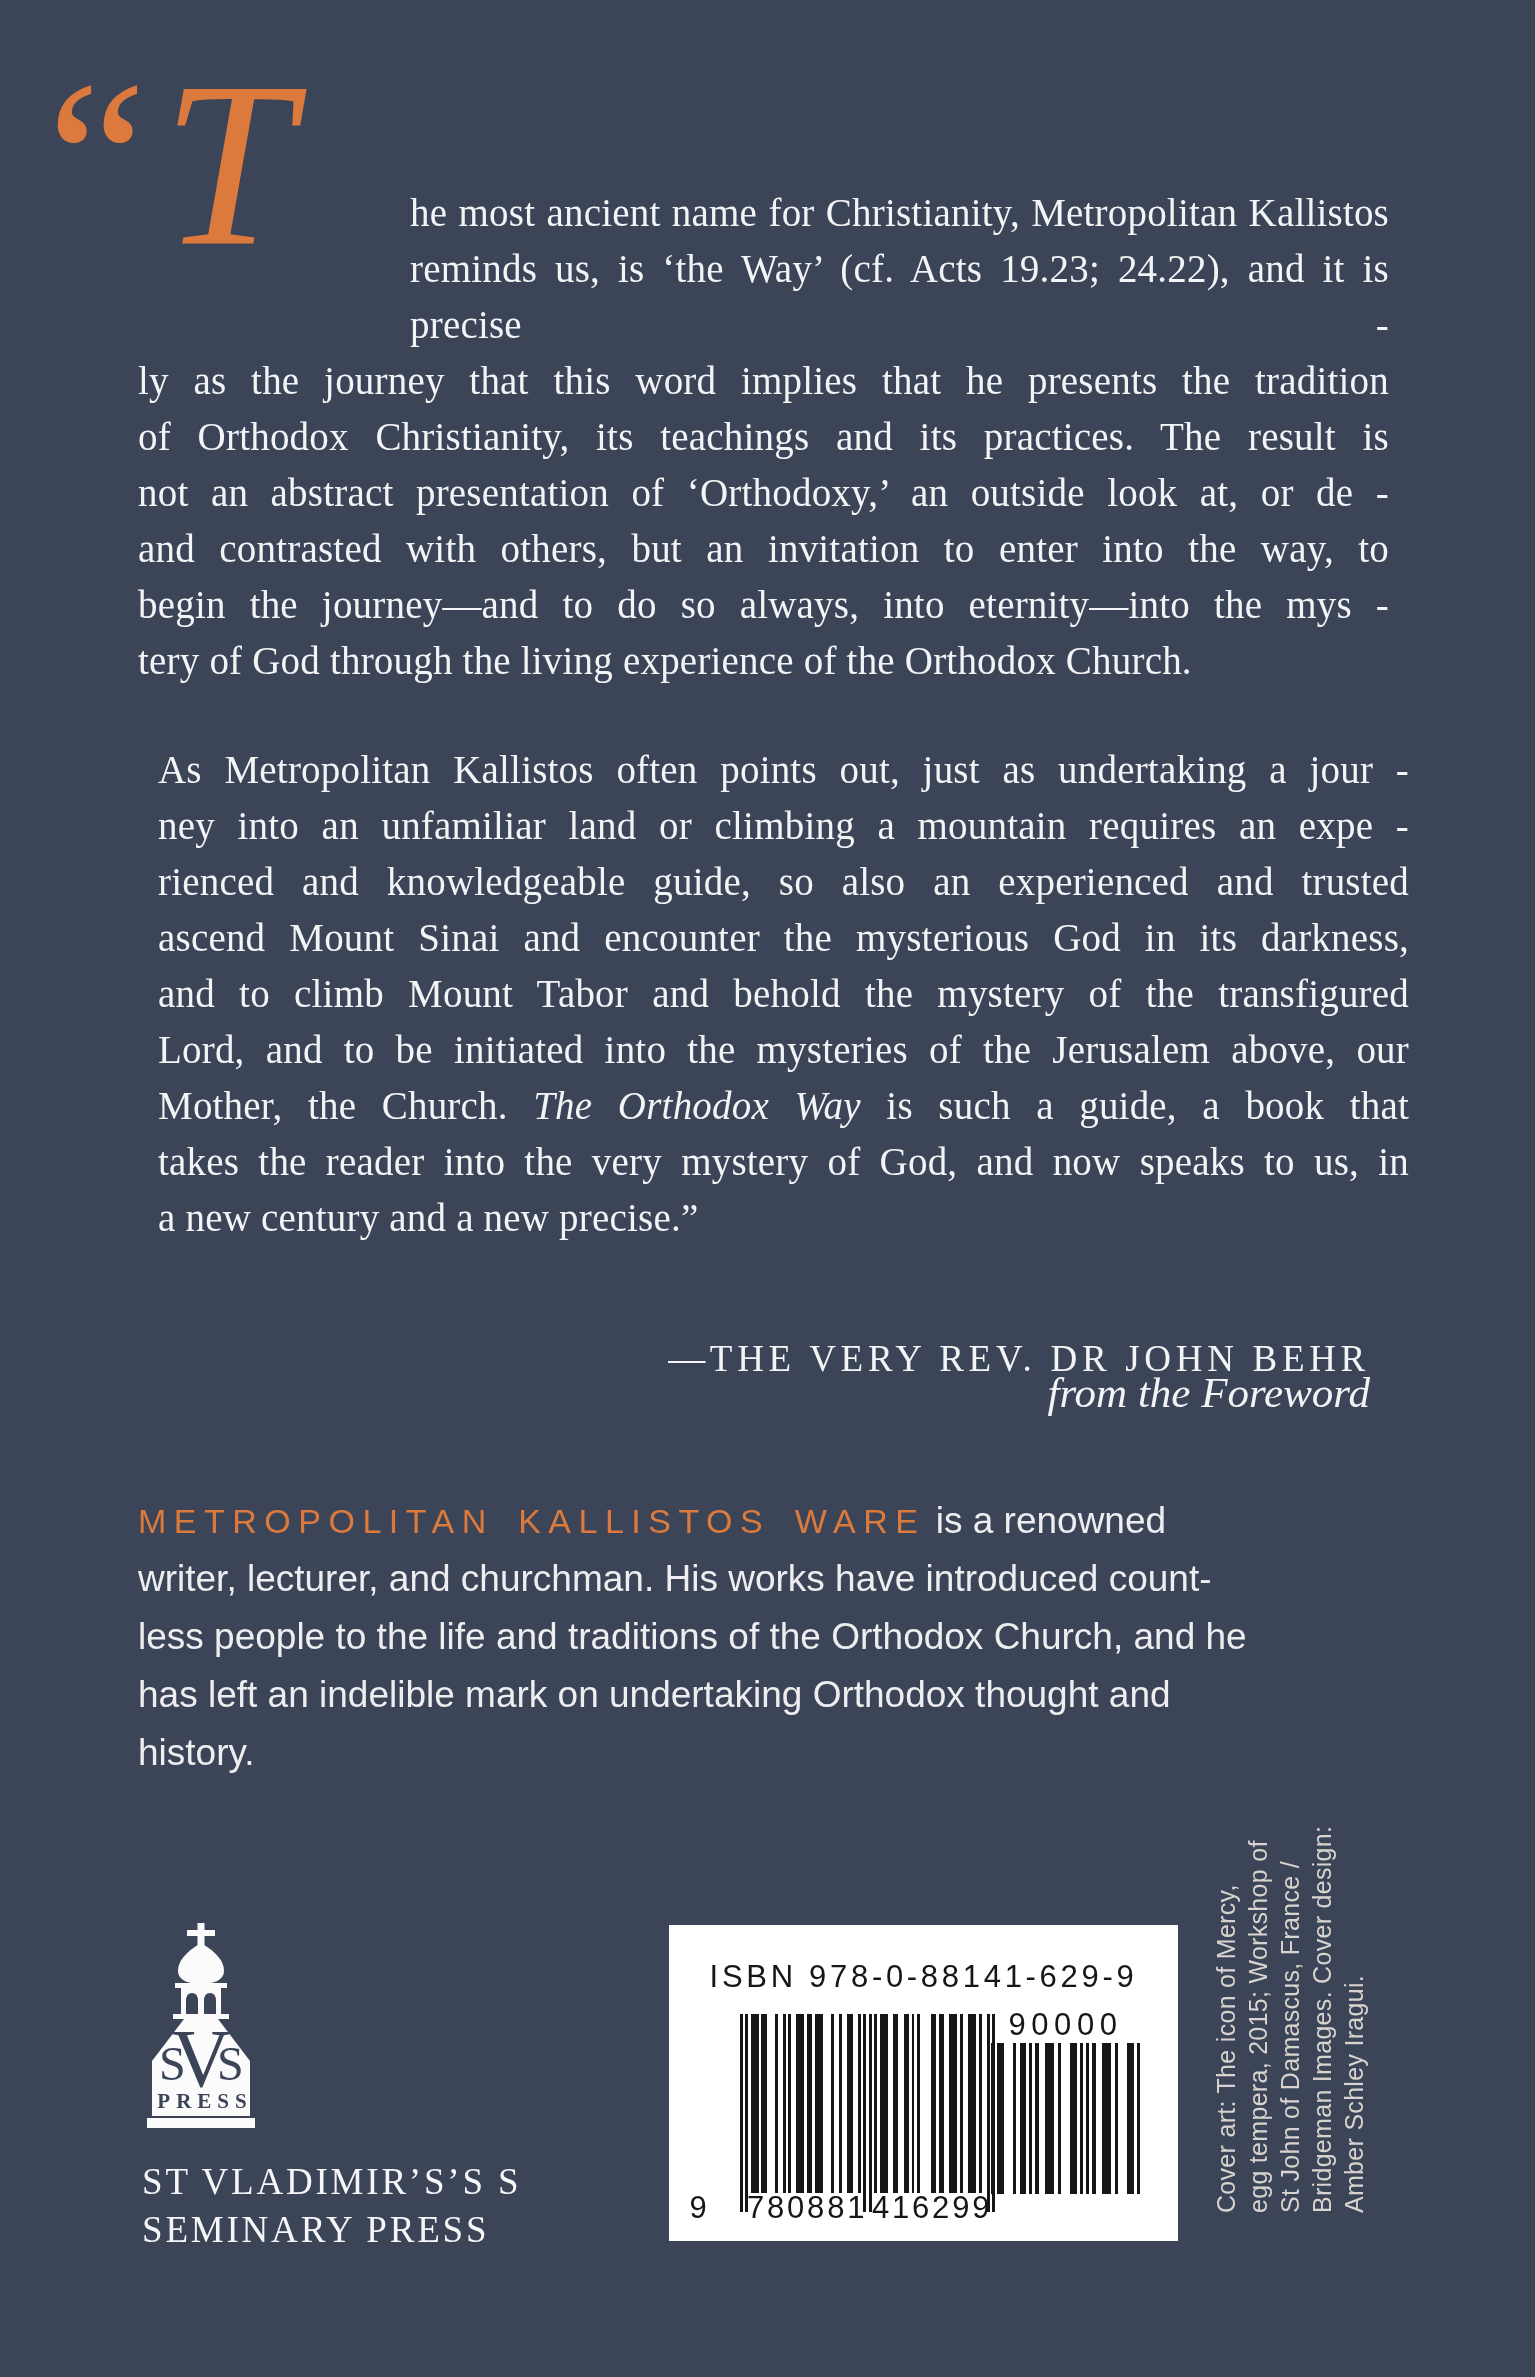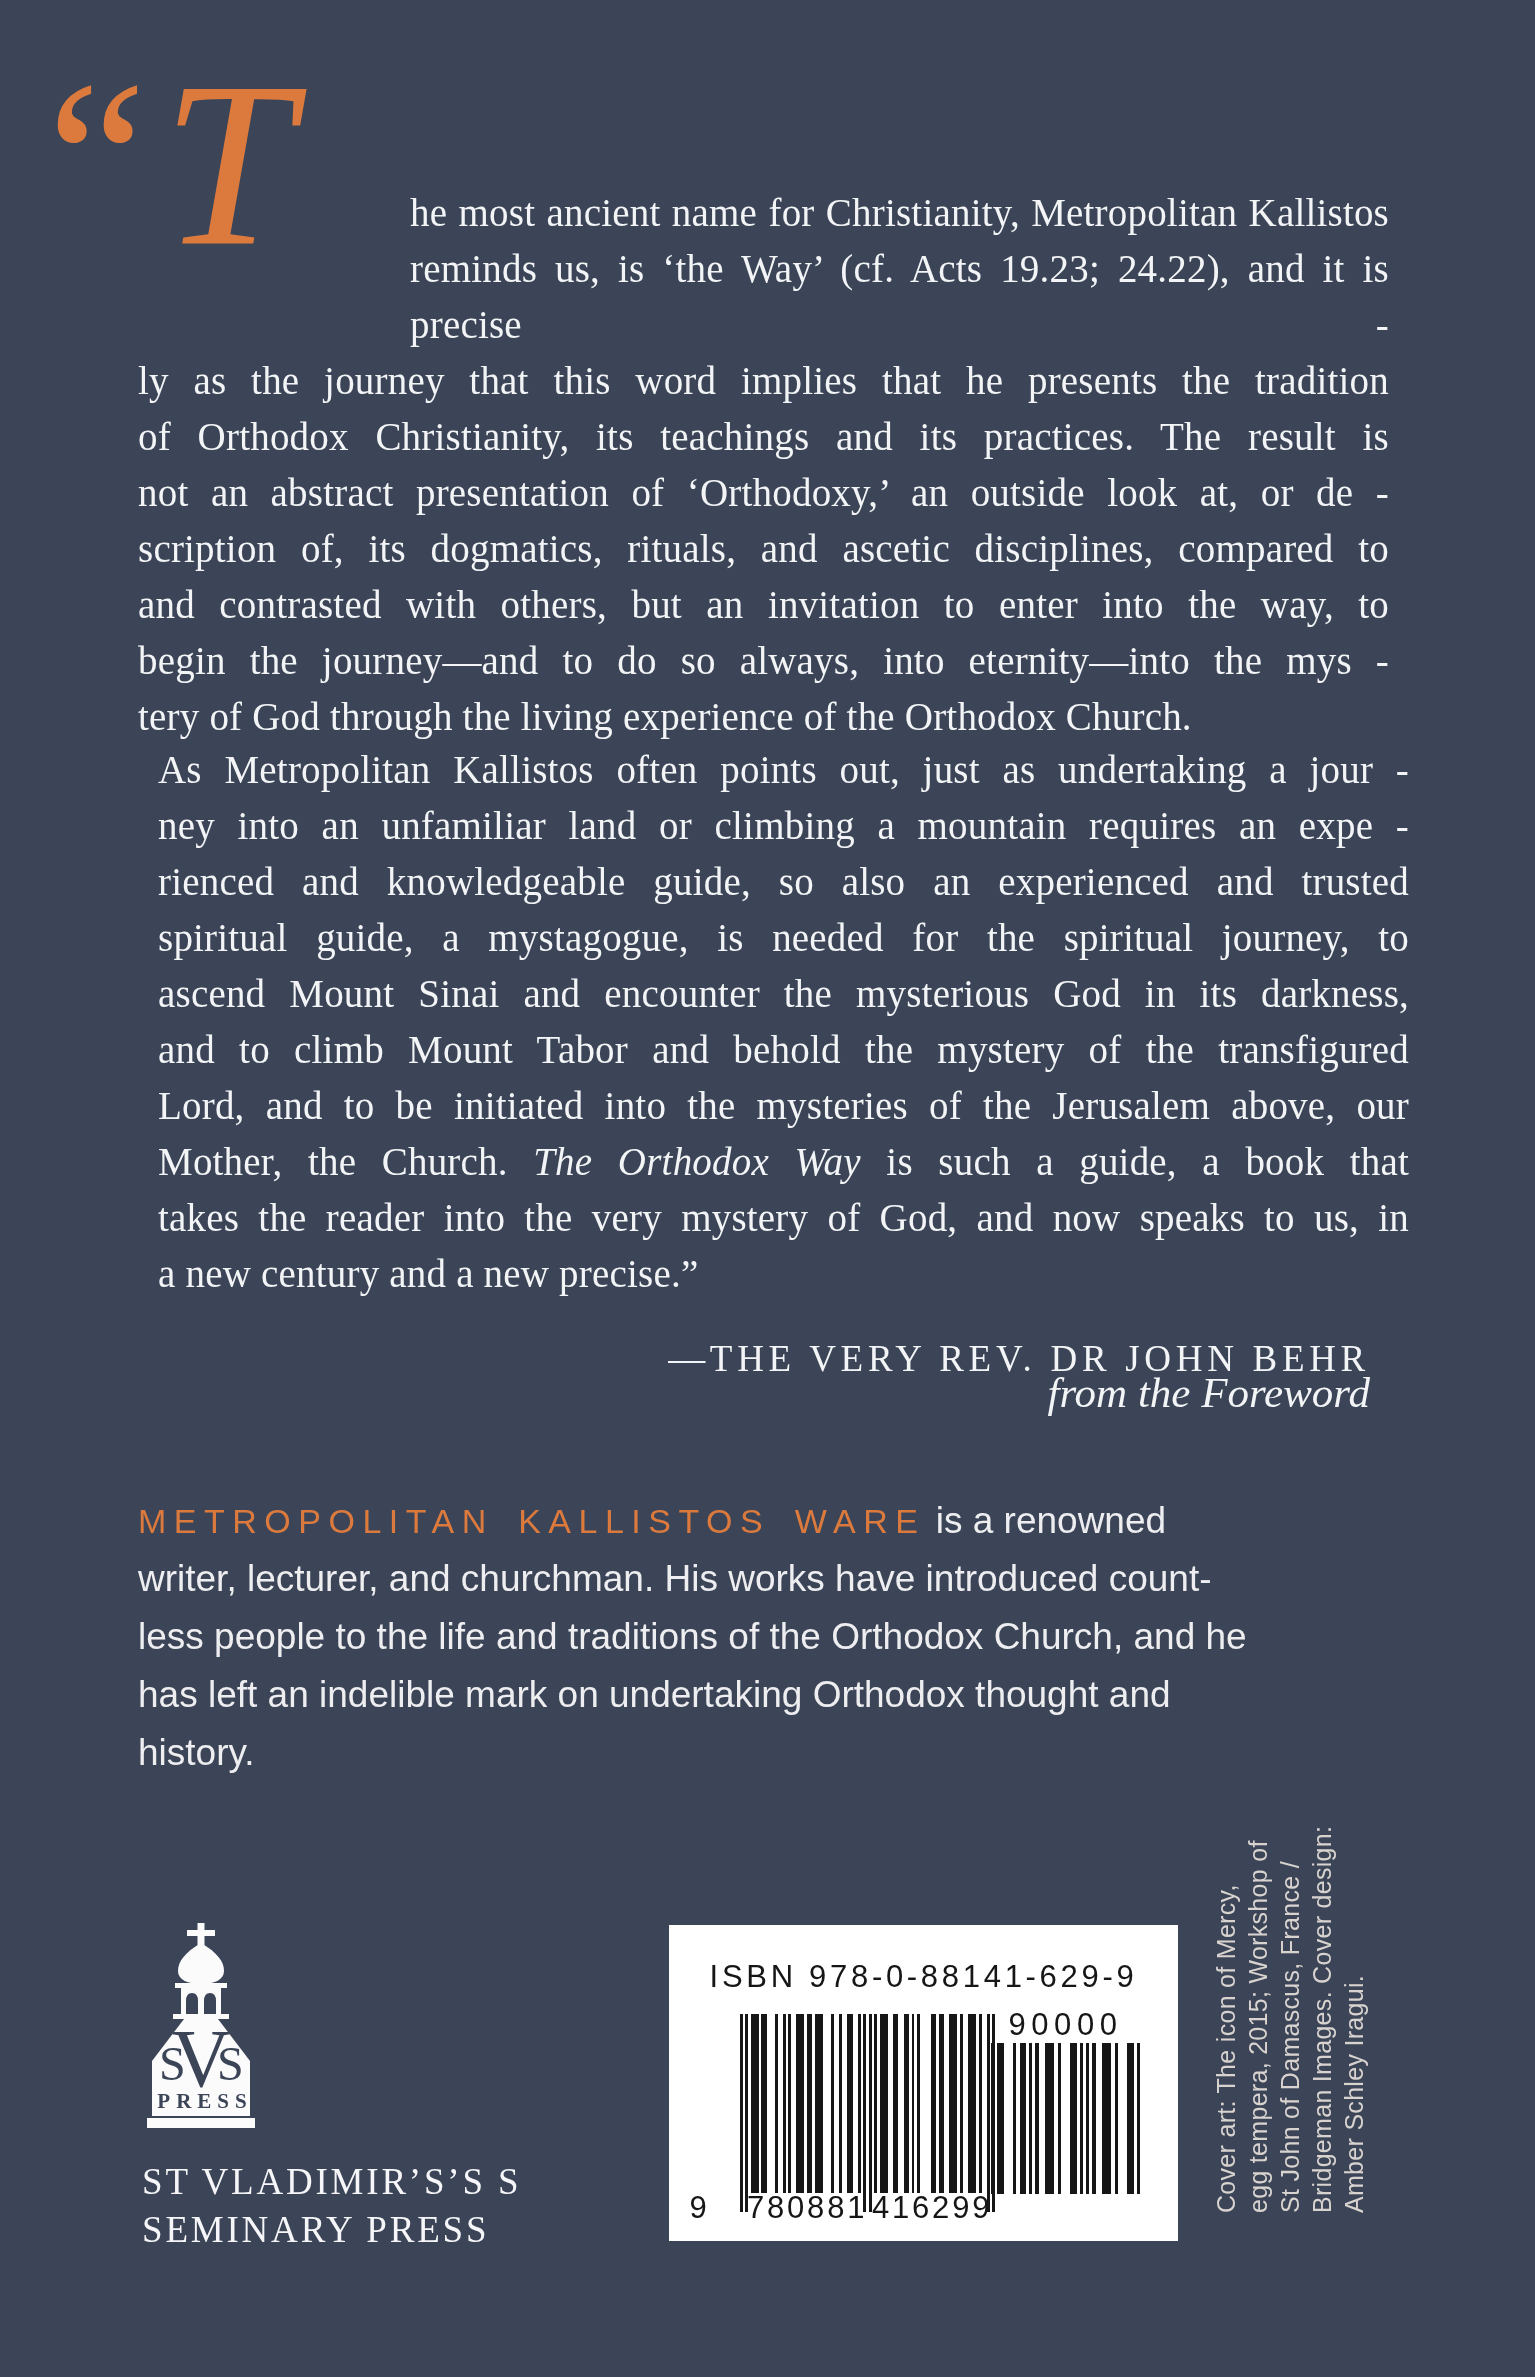--- a/index.html
+++ b/index.html
@@ -106,31 +106,29 @@
 
   <div class="open-quote">“</div>
   <div class="drop-cap">T</div>
 
   <div class="para para1">
     <div class="jline indent">he most ancient name for Christianity, Metropolitan Kallistos</div>
     <div class="jline indent">reminds us, is ‘the Way’ (cf. Acts 19.23; 24.22), and it is precise -</div>
     <div class="jline">ly as the journey that this word implies that he presents the tradition</div>
     <div class="jline">of Orthodox Christianity, its teachings and its practices. The result is</div>
     <div class="jline">not an abstract presentation of ‘Orthodoxy,’ an outside look at, or de -</div>
-    <div class="jline">scription of, its dogmatics, rituals, and ascetic disciplines, compared to</div>
     <div class="jline">and contrasted with others, but an invitation to enter into the way, to</div>
     <div class="jline">begin the journey—and to do so always, into eternity—into the mys -</div>
     <div class="jline last">tery of God through the living experience of the Orthodox Church.</div>
   </div>
 
   <div class="para para2">
     <div class="jline">As Metropolitan Kallistos often points out, just as undertaking a jour -</div>
     <div class="jline">ney into an unfamiliar land or climbing a mountain requires an expe -</div>
     <div class="jline">rienced and knowledgeable guide, so also an experienced and trusted</div>
-    <div class="jline">spiritual guide, a mystagogue, is needed for the spiritual journey, to</div>
     <div class="jline">ascend Mount Sinai and encounter the mysterious God in its darkness,</div>
     <div class="jline">and to climb Mount Tabor and behold the mystery of the transfigured</div>
     <div class="jline">Lord, and to be initiated into the mysteries of the Jerusalem above, our</div>
     <div class="jline"><span>Mother, the Church. </span><i>The Orthodox Way</i><span> is such a guide, a book that</span></div>
     <div class="jline">takes the reader into the very mystery of God, and now speaks to us, in</div>
     <div class="jline last">a new century and a new precise.”</div>
   </div>
 
   <div class="attribution">—THE VERY REV. DR JOHN BEHR</div>
   <div class="foreword">from the Foreword</div>

